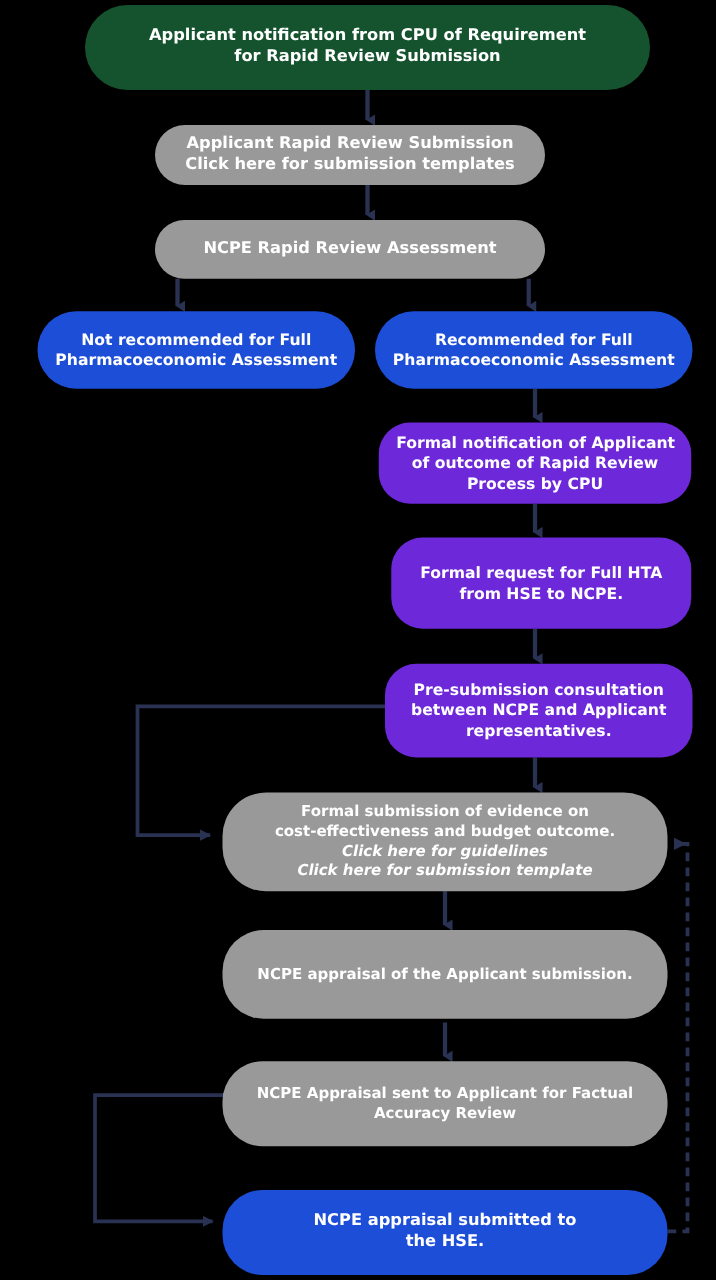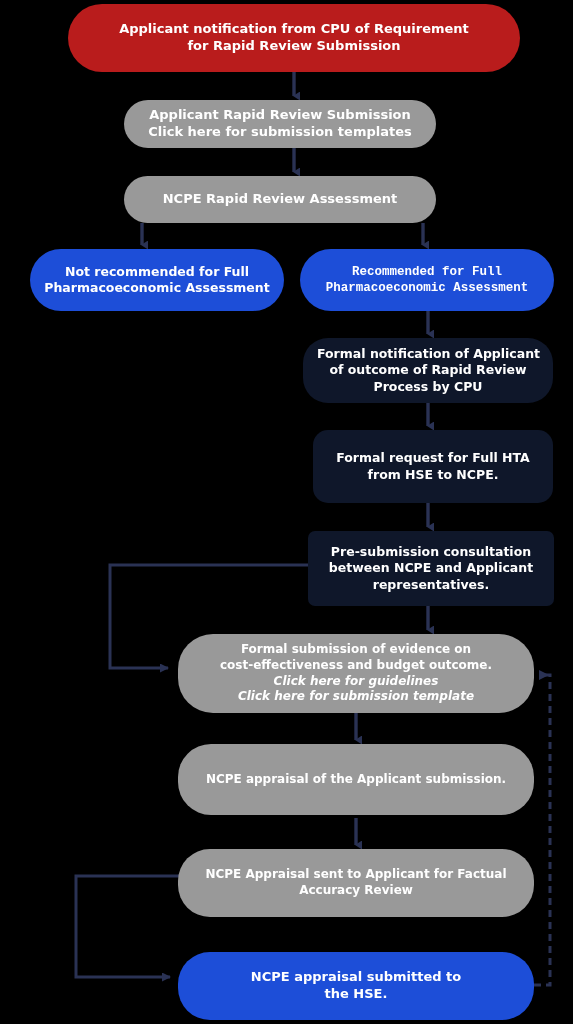--- a/index.html
+++ b/index.html
@@ -53,24 +53,24 @@
   .node .ln {
     display: block;
     white-space: nowrap;
   }
   .node .ln.link {
     font-style: italic;
     font-weight: bold;
   }
 
   
-  .c-salmon { background: #b91c1c; }
+  .c-salmon { background: #14532d; }
   .c-grey   { background: #999999; }
   .c-navy   { background: #1d4ed8; }
-  .c-amber  { background: #0f172a; }
+  .c-amber  { background: #6d28d9; }
 
   
   .t-13 { font-size: 13px; }
   .t-12 { font-size: 12.5px; }
   .t-115 { font-size: 12px; }
 </style>
 </head>
 <body>
 
 <div id="flow">
@@ -134,43 +134,43 @@
     </span>
   </div>
 
   <div class="node c-navy t-12" style="left:30px; top:249px; width:254px; height:62px; border-radius:31px;">
     <span class="lines">
       <span class="ln">Not recommended for Full</span>
       <span class="ln">Pharmacoeconomic Assessment</span>
     </span>
   </div>
 
-  <div class="node c-navy t-12" style="left:300px; top:249px; width:254px; height:62px; border-radius:31px;font-family:Liberation Mono, monospace;">
+  <div class="node c-navy t-12" style="left:300px; top:249px; width:254px; height:62px; border-radius:31px;">
     <span class="lines">
       <span class="ln">Recommended for Full</span>
       <span class="ln">Pharmacoeconomic Assessment</span>
     </span>
   </div>
 
   <div class="node c-amber t-12" style="left:303px; top:338px; width:250px; height:65px; border-radius:25px;">
     <span class="lines">
       <span class="ln">Formal notification of Applicant</span>
       <span class="ln">of outcome of Rapid Review</span>
       <span class="ln">Process by CPU</span>
     </span>
   </div>
 
-  <div class="node c-amber t-12" style="left:313px; top:430px; width:240px; height:73px; border-radius:15px;">
+  <div class="node c-amber t-12" style="left:313px; top:430px; width:240px; height:73px; border-radius:25px;">
     <span class="lines">
       <span class="ln">Formal request for Full HTA</span>
       <span class="ln">from HSE to NCPE.</span>
     </span>
   </div>
 
-  <div class="node c-amber t-12" style="left:308px; top:531px; width:246px; height:75px; border-radius:7px;">
+  <div class="node c-amber t-12" style="left:308px; top:531px; width:246px; height:75px; border-radius:25px;">
     <span class="lines">
       <span class="ln">Pre-submission consultation</span>
       <span class="ln">between NCPE and Applicant</span>
       <span class="ln">representatives.</span>
     </span>
   </div>
 
   <div class="node c-grey t-115" style="left:178px; top:634px; width:356px; height:79px; border-radius:35px;">
     <span class="lines">
       <span class="ln">Formal submission of evidence on</span>

